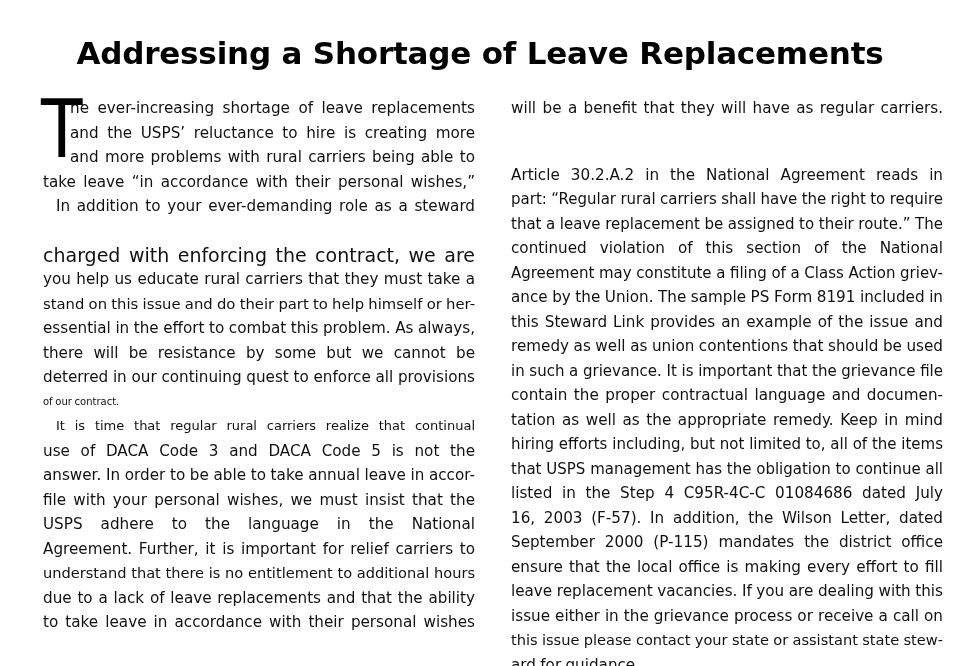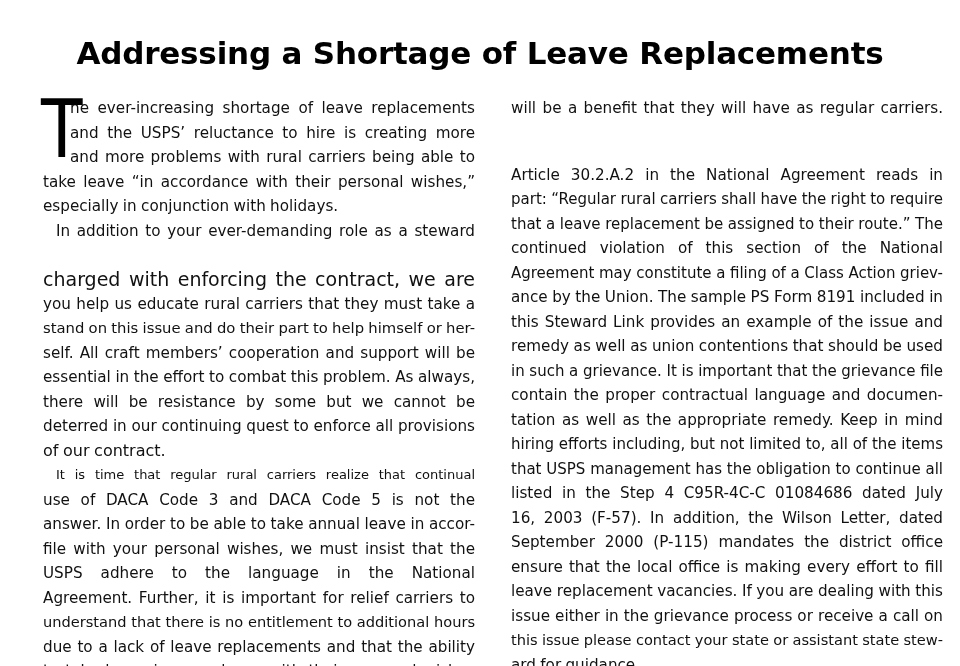--- a/index.html
+++ b/index.html
@@ -75,33 +75,31 @@
 <h1 class="title">Addressing a Shortage of Leave Replacements</h1>
 
 <div class="column col-left">
   <span class="dropcap">T</span>
 
   <div>
     <span class="line dropcap-indent" style="white-space: normal; font-size: 15.2px;">he ever-increasing shortage of leave replacements</span>
     <span class="line dropcap-indent" style="white-space: normal; font-size: 15.2px;">and the USPS’ reluctance to hire is creating more</span>
     <span class="line dropcap-indent" style="white-space: normal; font-size: 15.2px;">and more problems with rural carriers being able to</span>
     <span class="line" style="white-space: normal; font-size: 15.2px;">take leave “in accordance with their personal wishes,”</span>
-    <span class="line last" style="white-space: normal; font-size: 15.2px;">especially in conjunction with holidays.</span>
   </div>
 
   <div>
     <span class="line indent" style="white-space: normal; font-size: 15.2px;">In addition to your ever-demanding role as a steward</span>
     <span class="line" style="white-space: normal; font-size: 19px; margin-top: 24px;">charged with enforcing the contract, we are asking that</span>
     <span class="line" style="white-space: normal; font-size: 15.2px;">you help us educate rural carriers that they must take a</span>
     <span class="line" style="white-space: normal; font-size: 14.8px;">stand on this issue and do their part to help himself or her-</span>
-    <span class="line" style="white-space: normal; font-size: 15.2px;">self. All craft members’ cooperation and support will be</span>
     <span class="line" style="white-space: normal; font-size: 15.2px;">essential in the effort to combat this problem. As always,</span>
     <span class="line" style="white-space: normal; font-size: 15.2px;">there will be resistance by some but we cannot be</span>
     <span class="line" style="white-space: normal; font-size: 15.2px;">deterred in our continuing quest to enforce all provisions</span>
-    <span class="line last" style="white-space: normal; font-size: 16px;">of our contract.</span>
+    <span class="line last" style="white-space: normal; font-size: 10px;">of our contract.</span>
   </div>
 
   <div>
     <span class="line indent" style="white-space: normal; font-size: 13px;">It is time that regular rural carriers realize that continual</span>
     <span class="line" style="white-space: normal; font-size: 15.2px;">use of DACA Code 3 and DACA Code 5 is not the</span>
     <span class="line" style="white-space: normal; font-size: 15.2px;">answer. In order to be able to take annual leave in accor-</span>
     <span class="line" style="white-space: normal; font-size: 15.2px;">file with your personal wishes, we must insist that the</span>
     <span class="line" style="white-space: normal; font-size: 15.2px;">USPS adhere to the language in the National</span>
     <span class="line" style="white-space: normal; font-size: 15.2px;">Agreement. Further, it is important for relief carriers to</span>
     <span class="line" style="white-space: normal; font-size: 14.6px;">understand that there is no entitlement to additional hours</span>

